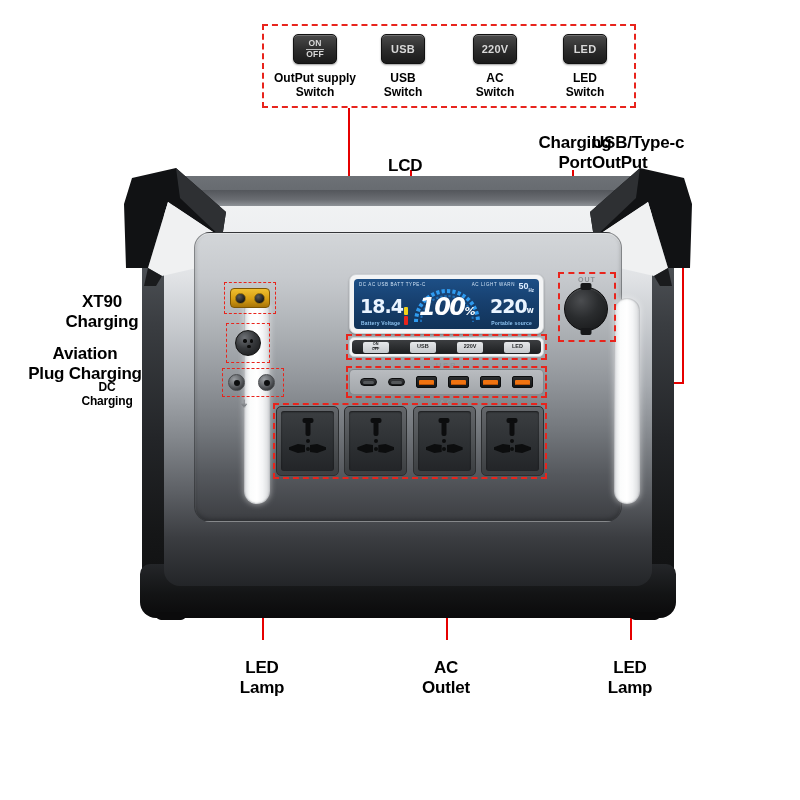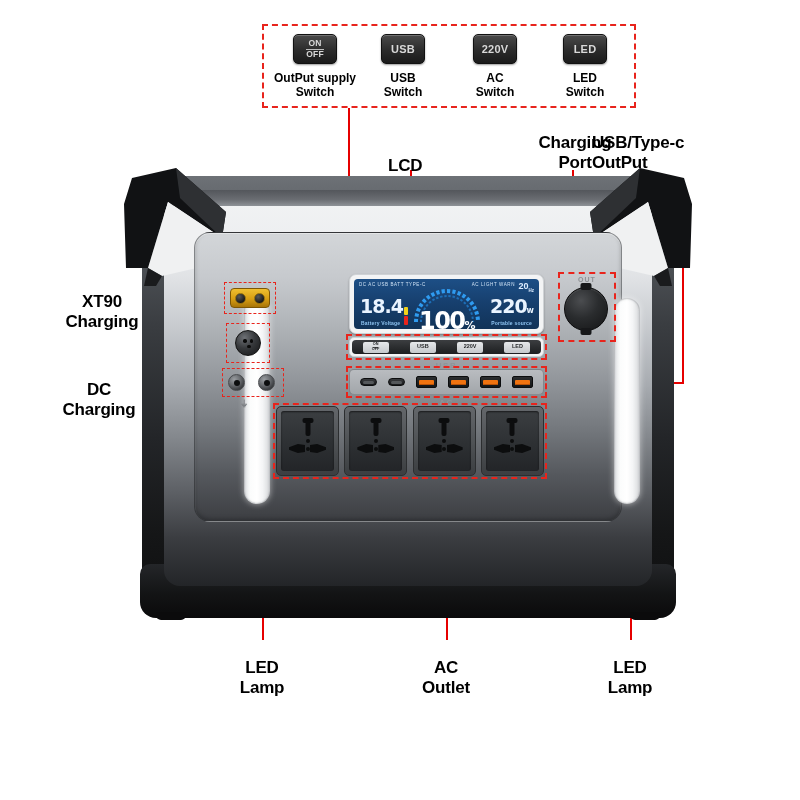--- a/index.html
+++ b/index.html
@@ -132,23 +132,23 @@
     font-family: "DejaVu Sans", sans-serif; letter-spacing: -1px;
   }
   #lcd-volt { left: 6px; top: 16px; font-size: 19px; }
   #lcd-watt { right: 6px; top: 16px; font-size: 19px; }
   .lcd-sub {
     position: absolute; font-size: 5px; font-weight: bold; color: #8fc4f2; letter-spacing: .2px;
   }
   #lcd-volt-lbl { left: 7px; bottom: 3px; }
   #lcd-watt-lbl { right: 7px; bottom: 3px; }
   #lcd-pct {
-    position: absolute; left: 50%; top: 28px; transform: translateX(-50%);
+    position: absolute; left: 50%; top: 14px; transform: translateX(-50%);
     color: #ffffff; font-weight: bold; font-size: 24px;
-    font-family: "DejaVu Sans", sans-serif; letter-spacing: -1.5px;
+    font-family: "DejaVu Sans", sans-serif; letter-spacing: -1.5px; font-style: italic;
   }
   #lcd-pct small { font-size: 11px; }
   #lcd-arc {
     position: absolute; left: 50%; top: 7px; transform: translateX(-50%);
     width: 74px; height: 40px;
   }
   .bat-seg { position: absolute; left: 50px; width: 4px; border-radius: 1px; }
   #seg-y { top: 28px; height: 8px; background: #f2d21a; }
   #seg-r { top: 37px; height: 9px; background: #e8241c; }
   .unit-w { font-size: 8px; vertical-align: baseline; }
@@ -335,22 +335,24 @@
 
   <div class="anno" style="left:530px; top:123px; font-size:17px; text-align:center; width:90px;">Charging
 Port</div>
 
   <div class="anno" style="left:592px; top:123px; font-size:17px; text-align:left; width:160px;">USB/Type-c
 OutPut</div>
 
   <div class="anno" style="left:46px; top:282px; font-size:17px; text-align:center; width:112px;">XT90
 Charging</div>
 
-
-  <div class="anno" style="left:40px; top:370px; font-size:17px; text-align:center; width:118px;">DC
+  <div class="anno" style="left:10px; top:334px; font-size:17px; text-align:center; width:150px;">Aviation
+Plug Charging</div>
+
+  <div class="anno" style="left:48px; top:370px; font-size:12px; text-align:center; width:118px;">DC
 Charging</div>
 
   <div class="anno" style="left:206px; top:648px; font-size:17px; text-align:center; width:112px;">LED
 Lamp</div>
 
   <div class="anno" style="left:390px; top:648px; font-size:17px; text-align:center; width:112px;">AC
 Outlet</div>
 
   <div class="anno" style="left:574px; top:648px; font-size:17px; text-align:center; width:112px;">LED
 Lamp</div>
@@ -407,21 +409,21 @@
     <div class="dc-jack" style="left:140px;">
         <i></i>
       </div>
     <div class="dash-thin" style="left:104px; top:200px; width:62px; height:29px;"></div>
     <div id="gnd">⏚</div>
 
     <div id="lcd-bezel">
       <div id="lcd">
         <div class="lcd-icons left">DC  AC  USB  BATT  TYPE-C</div>
         <div class="lcd-icons right" style="right:24px;">AC  LIGHT  WARN</div>
-        <div class="lcd-hz"><span>20</span><sub>Hz</sub></div>
+        <div class="lcd-hz"><span>50</span><sub>Hz</sub></div>
 
         <div class="lcd-big" id="lcd-volt">18.4</div>
         <div class="lcd-sub" id="lcd-volt-lbl">Battery Voltage</div>
 
         <svg id="lcd-arc" viewBox="0 0 74 40">
           <path d="M6,36 A31,31 0 0 1 68,36" fill="none" stroke="#2f9bf0" stroke-width="4" stroke-dasharray="3.2 2.2" stroke-linecap="butt"></path>
           <path d="M11,36 A26,26 0 0 1 63,36" fill="none" stroke="#1e6fb8" stroke-width="2" stroke-dasharray="2.4 1.8"></path>
         </svg>
         <div class="bat-seg" id="seg-y"></div>
         <div class="bat-seg" id="seg-r"></div>

